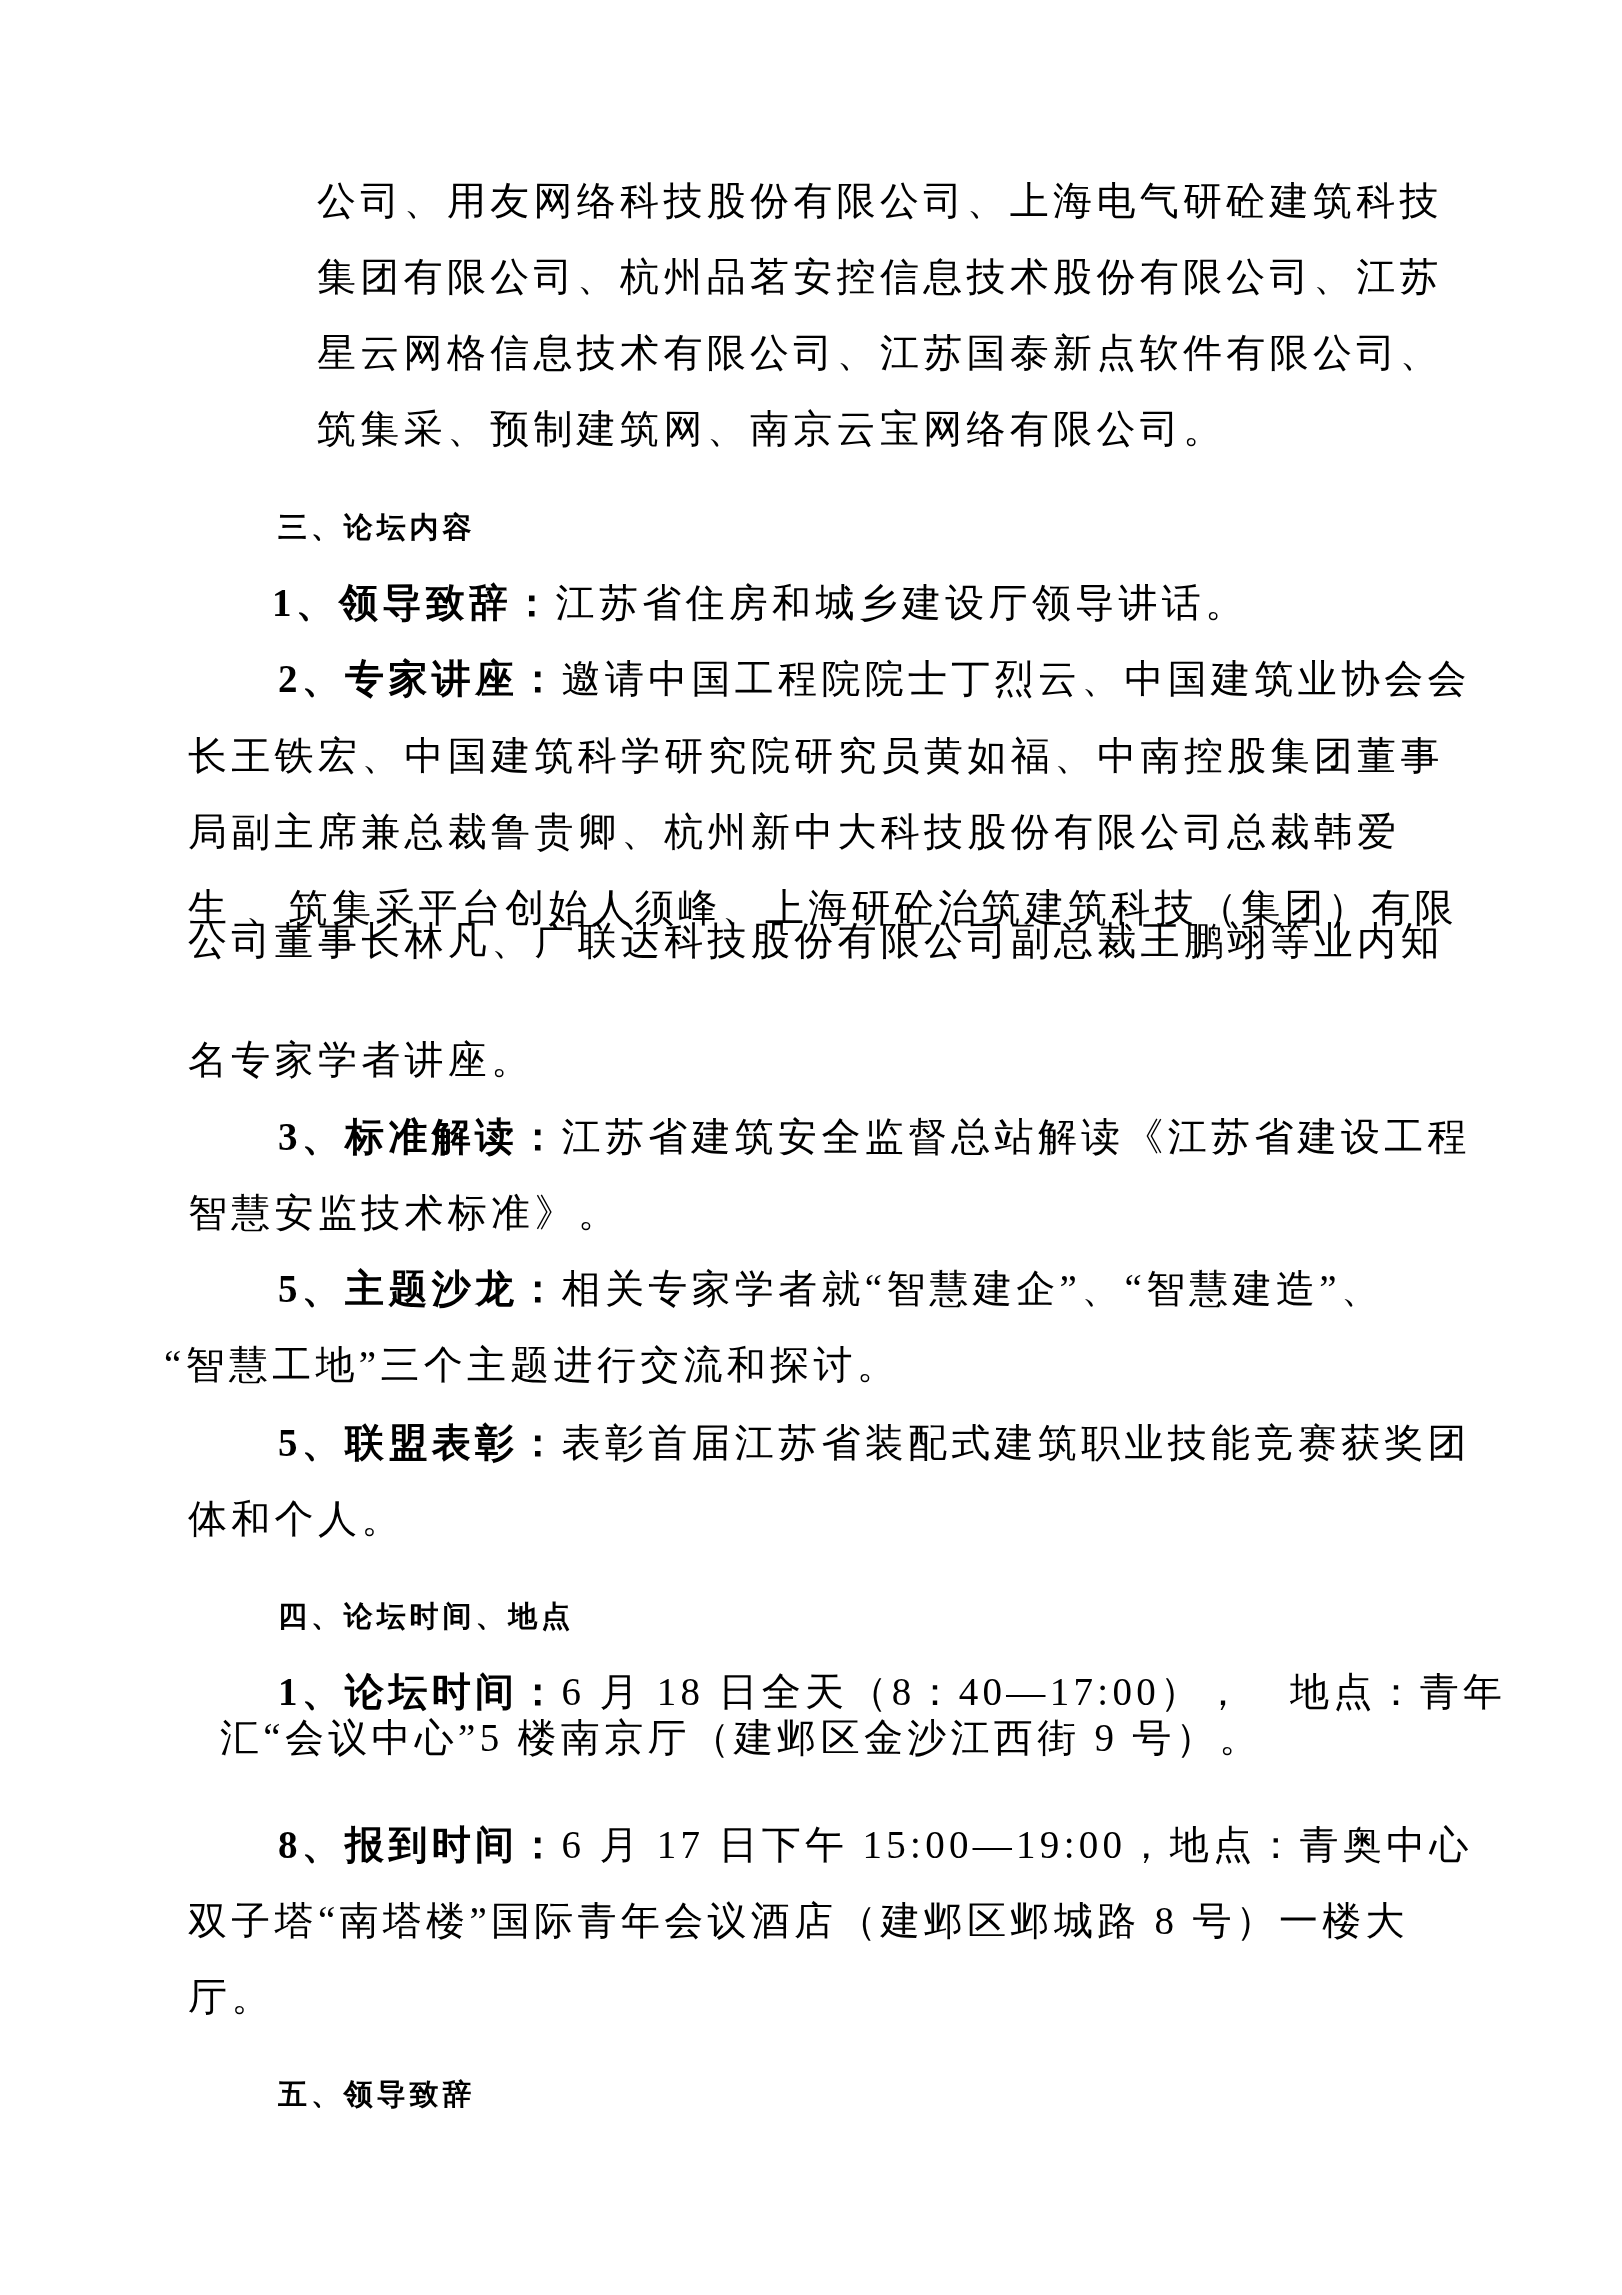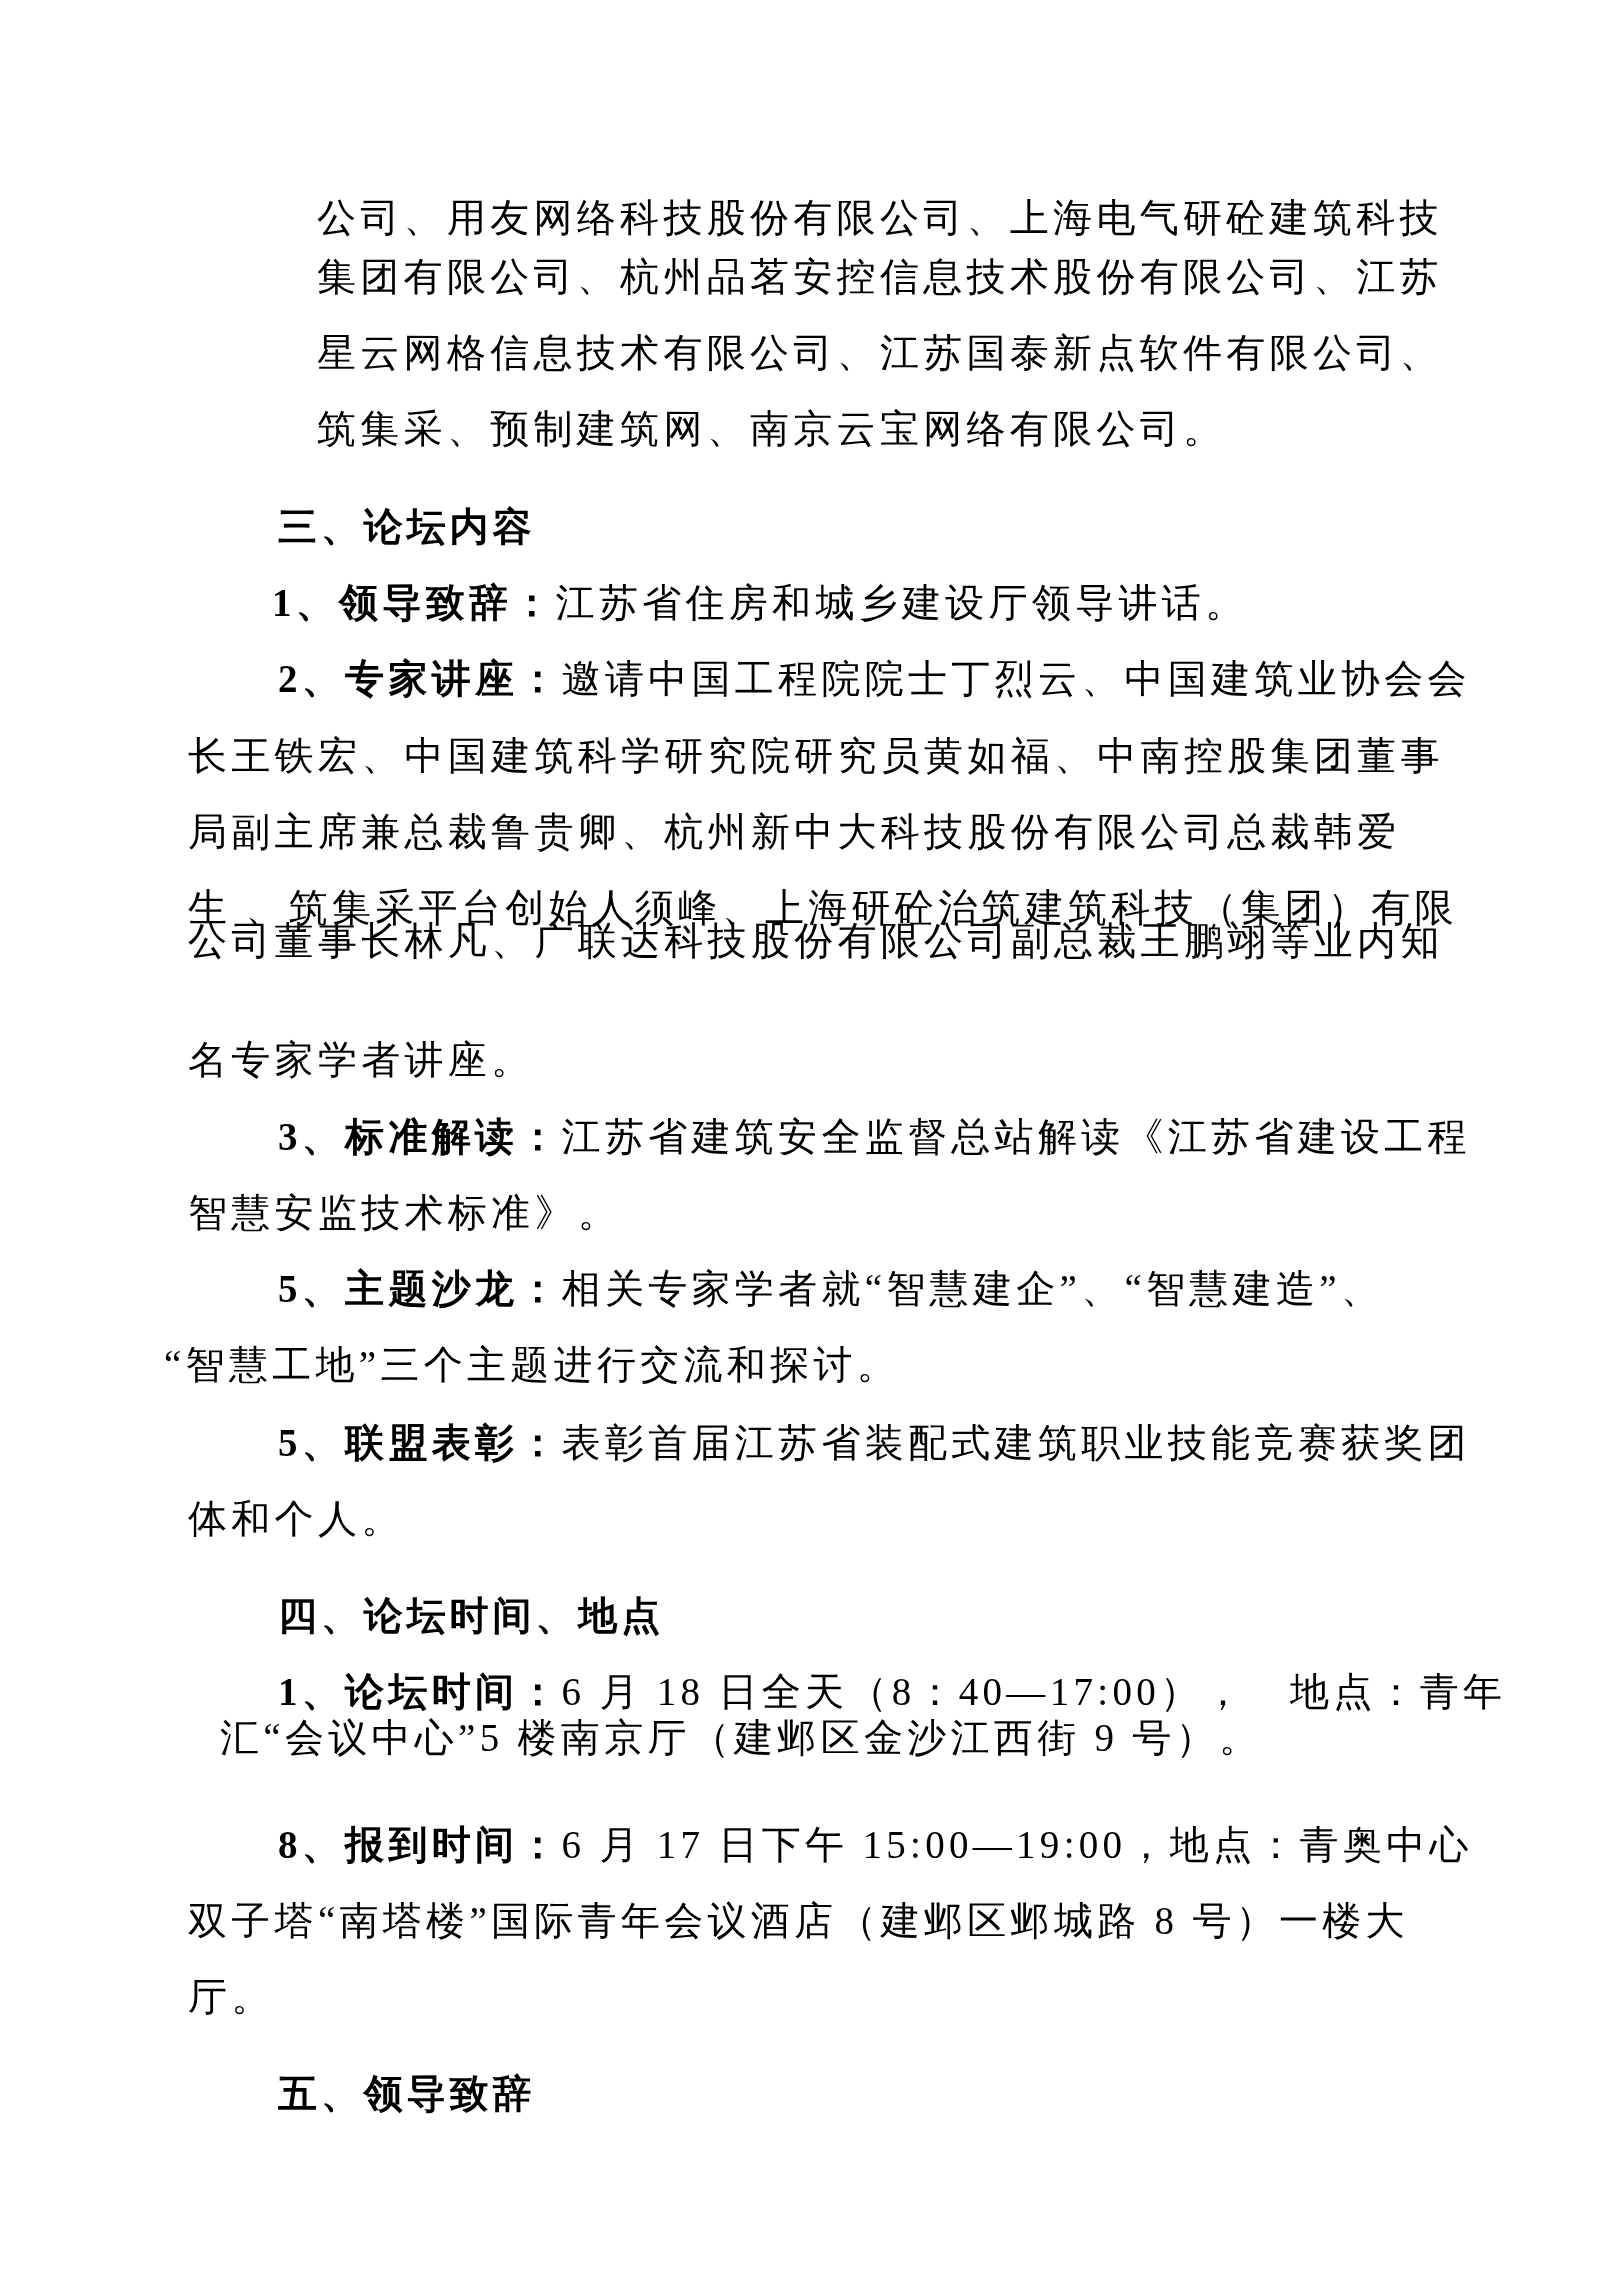--- a/index.html
+++ b/index.html
@@ -25,32 +25,32 @@
     color: #000000;
   }
   .line .label {
     font-weight: 700;
   }
   .heading {
     position: absolute;
     white-space: pre;
     font-family: "Liberation Sans", "DejaVu Sans", sans-serif;
     font-weight: 700;
-    font-size: 39px;
+    font-size: 29px;
     line-height: 72px;
     letter-spacing: 3.9px;
     color: #000000;
   }
 </style>
 </head>
 <body>
 
 <div id="page">
 
-  <div class="line" style="top:182px;  left:317px;"><span>公司、用友网络科技股份有限公司、上海电气研砼建筑科技</span></div>
+  <div class="line" style="top:165px;  left:317px;"><span>公司、用友网络科技股份有限公司、上海电气研砼建筑科技</span></div>
   <div class="line" style="top:241px;  left:317px;"><span>集团有限公司、杭州品茗安控信息技术股份有限公司、江苏</span></div>
   <div class="line" style="top:317px;  left:317px;"><span>星云网格信息技术有限公司、江苏国泰新点软件有限公司、</span></div>
   <div class="line" style="top:393px;  left:317px;"><span>筑集采、预制建筑网、南京云宝网络有限公司。</span></div>
 
   <div class="heading" style="top:491px; left:278px;"><span>三、论坛内容</span></div>
 
   <div class="line" style="top:567px;  left:272px;"><span class="label">1、领导致辞：</span><span>江苏省住房和城乡建设厅领导讲话。</span></div>
   <div class="line" style="top:643px;  left:278px;"><span class="label">2、专家讲座：</span><span>邀请中国工程院院士丁烈云、中国建筑业协会会</span></div>
   <div class="line" style="top:720px; left:188px;"><span>长王铁宏、中国建筑科学研究院研究员黄如福、中南控股集团董事</span></div>
   <div class="line" style="top:796px; left:188px;"><span>局副主席兼总裁鲁贵卿、杭州新中大科技股份有限公司总裁韩爱</span></div>

